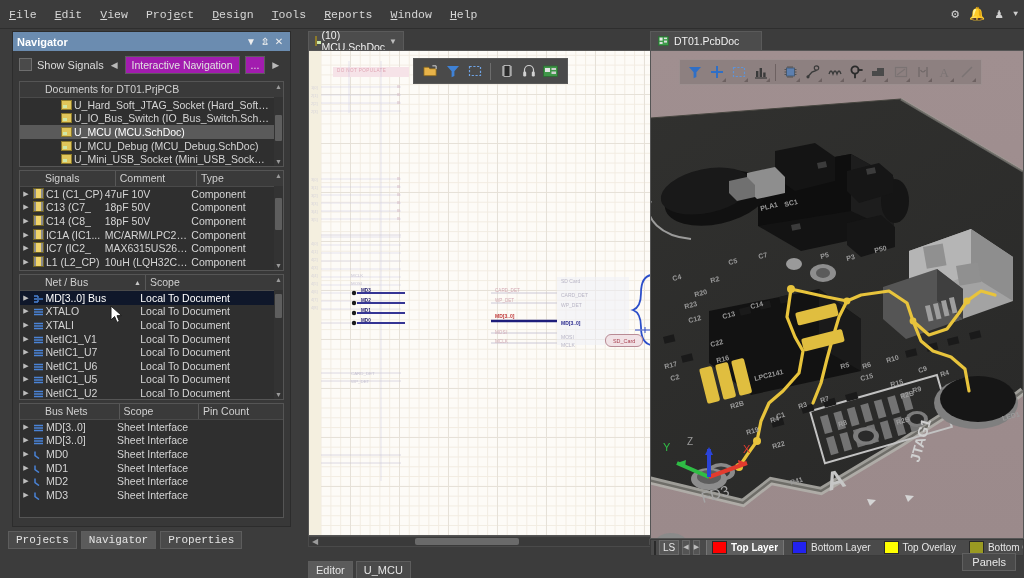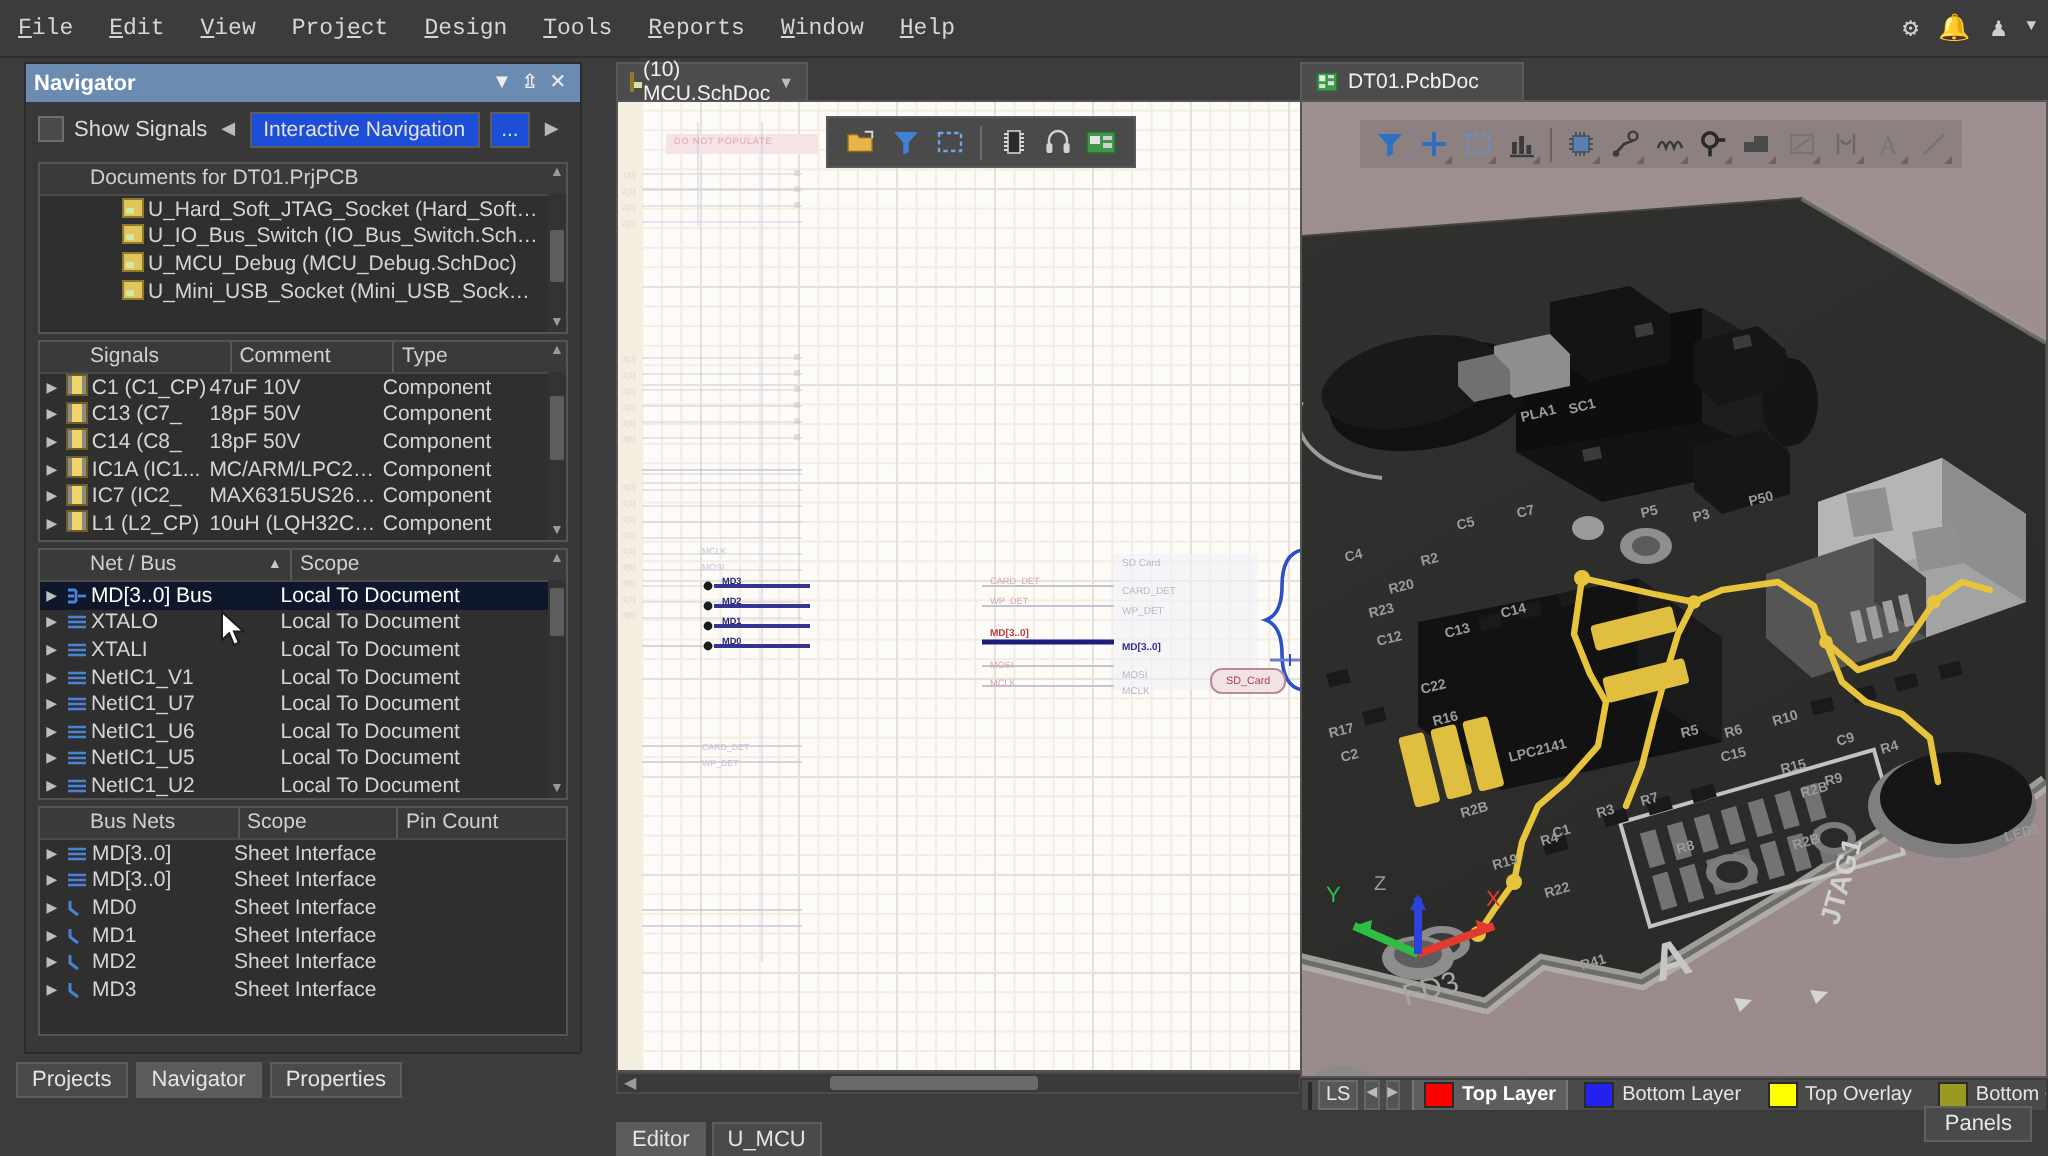--- a/index.html
+++ b/index.html
@@ -20,21 +20,21 @@
             background:#383838;border:1px solid #2c2c2c;}
   .navtitle{height:19px;background:#6b8cb0;display:flex;align-items:center;
             padding:0 4px;color:#fff;font-weight:bold;font-size:11px;}
   .navtitle .t{flex:1;}
   .navtitle .btn{width:14px;text-align:center;color:#eee;font-size:10px;cursor:pointer;}
 
   .navtools{height:27px;display:flex;align-items:center;gap:5px;padding:0 6px;background:#383838;}
   .chk{width:11px;height:11px;border:1px solid #6e6e6e;background:#4a4a4a;display:inline-block;}
   .navtools .lbl{color:#dcdcdc;font-size:11px;}
   .arw{color:#b9b9b9;font-size:9px;padding:0 2px;cursor:pointer;}
-  .navbtn{background:#1d4ed8;border:1px solid #5c5c5c;color:#e2e2e2;font-size:10.5px;
+  .navbtn{background:#a21caf;border:1px solid #5c5c5c;color:#e2e2e2;font-size:10.5px;
           padding:2px 6px;cursor:pointer;}
   .navbtn.sm{padding:2px 5px;}
 
   .section{margin:3px 6px 0 6px;border:1px solid #555;background:#2f2f2f;position:relative;}
   .sechdr{background:#3a3a3a;height:15px;display:flex;align-items:center;
           font-size:10.5px;color:#d0d0d0;border-bottom:1px solid #4a4a4a;}
   .sechdr .c{padding-left:4px;border-left:1px solid #585858;height:15px;line-height:15px;
              box-sizing:border-box;overflow:hidden;white-space:nowrap;}
   .sechdr .c:first-child{border-left:none;margin-left:21px;}
   .rows{overflow:hidden;}
@@ -49,21 +49,21 @@
           border:1px solid #8d7a2a;position:relative;vertical-align:-1px;}
   .sch-ic:after{content:"";position:absolute;left:1px;bottom:1px;width:4px;height:3px;background:#cfe8a8;}
   .cmp-ic{display:inline-block;width:9px;height:9px;background:linear-gradient(90deg,#8a8a8a 0 2px,#f0d46a 2px 7px,#8a8a8a 7px 9px);
           border:1px solid #6d6020;vertical-align:-1px;}
   .net-ic{display:inline-block;width:11px;height:8px;vertical-align:-1px;}
   .scrollbar{position:absolute;right:0;top:15px;bottom:0;width:9px;background:#333;}
   .scrollbar .thumb{position:absolute;left:1px;width:7px;background:#5e5e5e;border-radius:1px;}
   .sb-arr{position:absolute;right:0;width:9px;height:9px;color:#9a9a9a;font-size:7px;text-align:center;line-height:9px;}
 
   
-  .lefttabs{position:absolute;left:8px;top:531px;display:flex;gap:4px;align-items:center;}
+  .lefttabs{position:absolute;left:8px;top:531px;display:flex;gap:4px;align-items:center;font-family:Liberation Mono, monospace;}
   .tabbtn{background:#4a4a4a;border:1px solid #5d5d5d;color:#e4e4e4;font-size:11px;padding:2px 7px;cursor:pointer;}
   .tabbtn.act{background:#5b5b5b;}
 
   .statusbar{position:absolute;left:0;top:552px;width:1024px;height:26px;background:#3c3c3c;
              border-top:1px solid #2f2f2f;display:flex;align-items:center;color:#c8c8c8;font-size:10.5px;}
   .statusbar .s{margin-left:14px;}
   .panelsbtn{position:absolute;right:8px;top:553px;background:#4a4a4a;border:1px solid #606060;
              color:#e8e8e8;font-size:11px;padding:2px 9px;cursor:pointer;}
 
   
@@ -164,20 +164,25 @@
       <div class="rows">
         <div class="row">
             <span style="width:40px"></span>
             <span class="ico"><i class="sch-ic"></i></span>
             <span class="cell" style="width:195px">U_Hard_Soft_JTAG_Socket (Hard_Soft_JTAG_...</span>
           </div>
         <div class="row">
             <span style="width:40px"></span>
             <span class="ico"><i class="sch-ic"></i></span>
             <span class="cell" style="width:195px">U_IO_Bus_Switch (IO_Bus_Switch.SchDoc)</span>
+          </div>
+        <div class="row selg">
+            <span style="width:40px"></span>
+            <span class="ico"><i class="sch-ic"></i></span>
+            <span class="cell" style="width:195px">U_MCU (MCU.SchDoc)</span>
           </div>
         <div class="row">
             <span style="width:40px"></span>
             <span class="ico"><i class="sch-ic"></i></span>
             <span class="cell" style="width:195px">U_MCU_Debug (MCU_Debug.SchDoc)</span>
           </div>
         <div class="row">
             <span style="width:40px"></span>
             <span class="ico"><i class="sch-ic"></i></span>
             <span class="cell" style="width:195px">U_Mini_USB_Socket (Mini_USB_Socket.Sch...</span>

